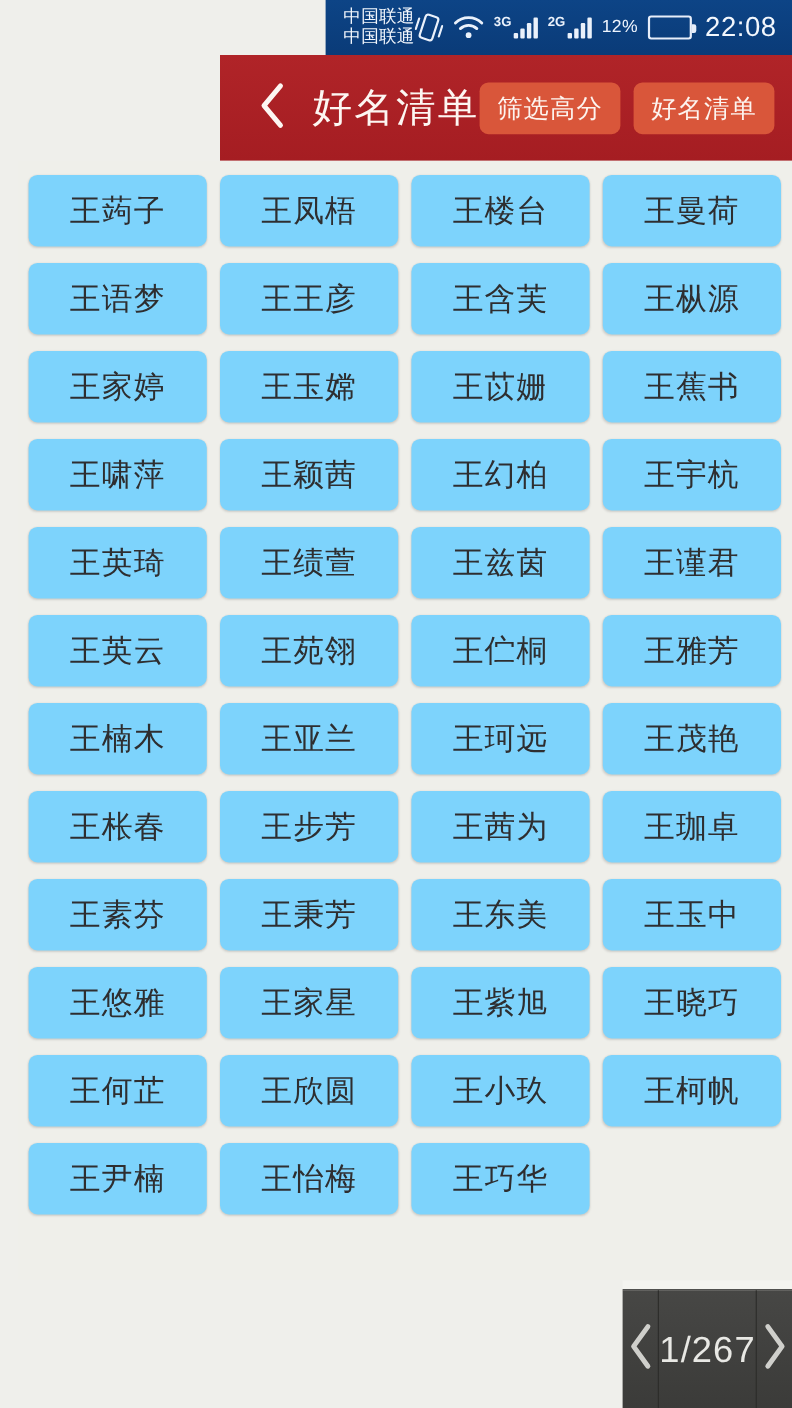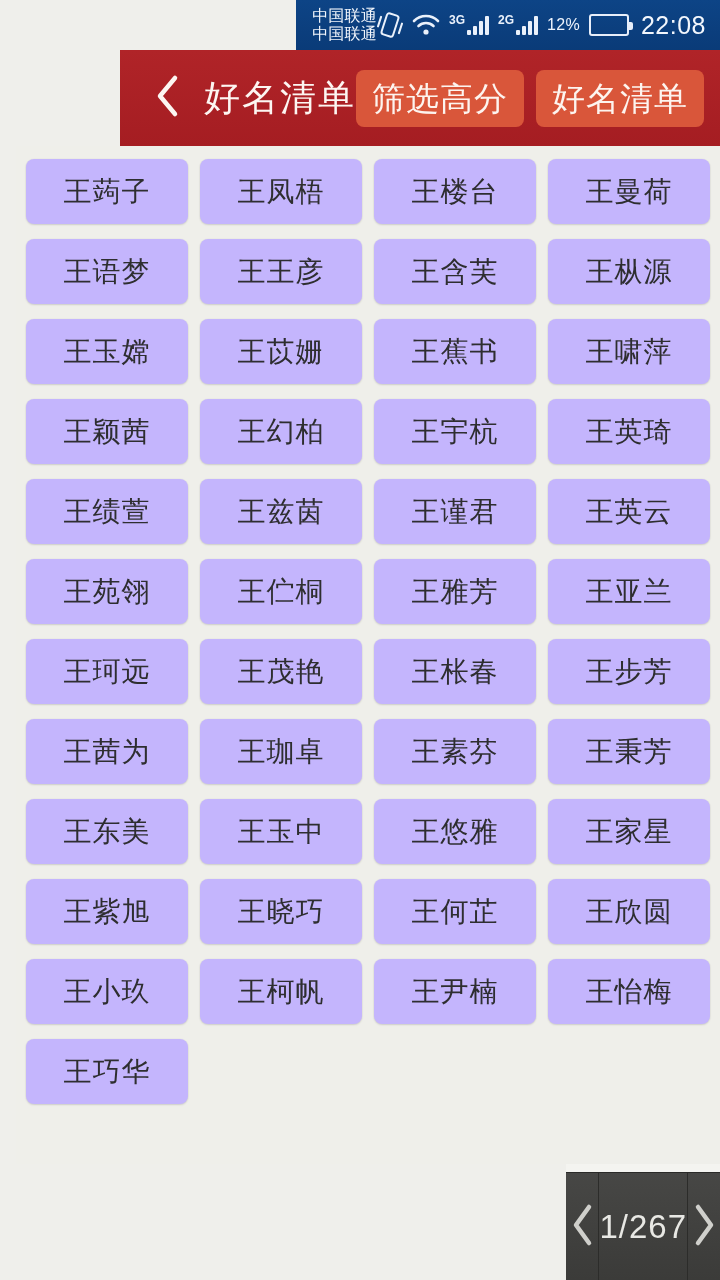--- a/index.html
+++ b/index.html
@@ -157,21 +157,21 @@
 
   .hdr-actions {
     display: flex;
     align-items: center;
     gap: 12px;
   }
 
   .hdr-btn {
     background: #d9563a;
     color: #fdf4ef;
-    font-size: 33px;
+    font-size: 23px;
     letter-spacing: 1px;
     border: none;
     border-radius: 8px;
     padding: 12px 16px;
     line-height: 1;
     white-space: nowrap;
     font-family: inherit;
   }
 
   
@@ -186,21 +186,21 @@
     display: grid;
     grid-template-columns: repeat(4, 162px);
     justify-content: center;
     column-gap: 12px;
     row-gap: 15px;
     padding: 0 10px;
   }
 
   .name-card {
     height: 65px;
-    background: #c4b5fd;
+    background: #7dd3fc;
     border-radius: 8px;
     display: flex;
     align-items: center;
     justify-content: center;
     box-shadow: 0 1px 2px rgba(0,0,0,0.13), 0 0 0 1px rgba(0,0,0,0.015);
     color: #2e2e30;
     font-size: 28px;
     letter-spacing: 1px;
     white-space: nowrap;
   }
@@ -344,20 +344,23 @@
         <div class="name-card">
           <span>王王彦</span>
         </div>
         <div class="name-card">
           <span>王含芙</span>
         </div>
         <div class="name-card">
           <span>王枞源</span>
         </div>
         <div class="name-card">
+          <span>王家婷</span>
+        </div>
+        <div class="name-card">
           <span>王玉嫦</span>
         </div>
         <div class="name-card">
           <span>王苡姗</span>
         </div>
         <div class="name-card">
           <span>王蕉书</span>
         </div>
         <div class="name-card">
           <span>王啸萍</span>
@@ -387,20 +390,23 @@
           <span>王英云</span>
         </div>
         <div class="name-card">
           <span>王苑翎</span>
         </div>
         <div class="name-card">
           <span>王伫桐</span>
         </div>
         <div class="name-card">
           <span>王雅芳</span>
+        </div>
+        <div class="name-card">
+          <span>王楠木</span>
         </div>
         <div class="name-card">
           <span>王亚兰</span>
         </div>
         <div class="name-card">
           <span>王珂远</span>
         </div>
         <div class="name-card">
           <span>王茂艳</span>
         </div>

